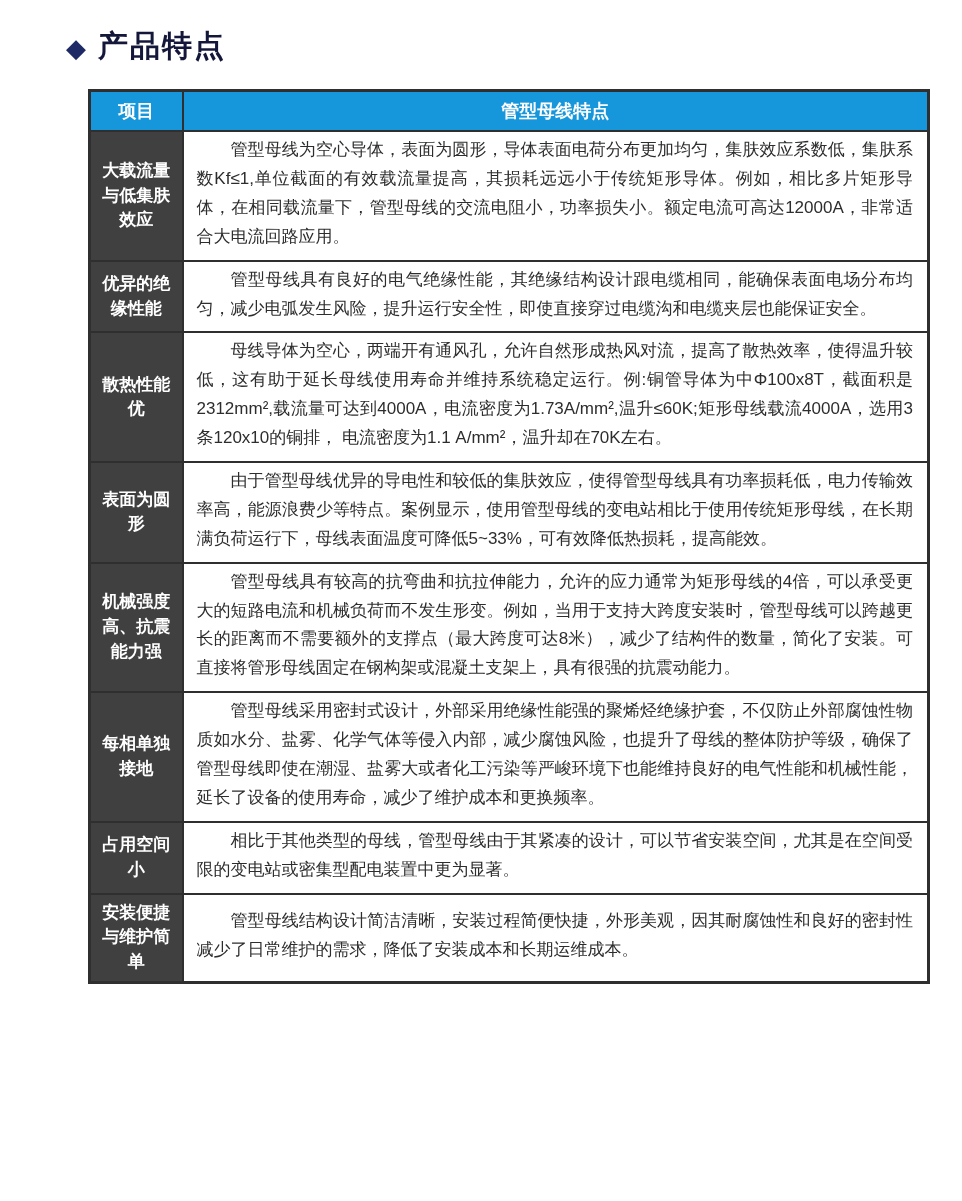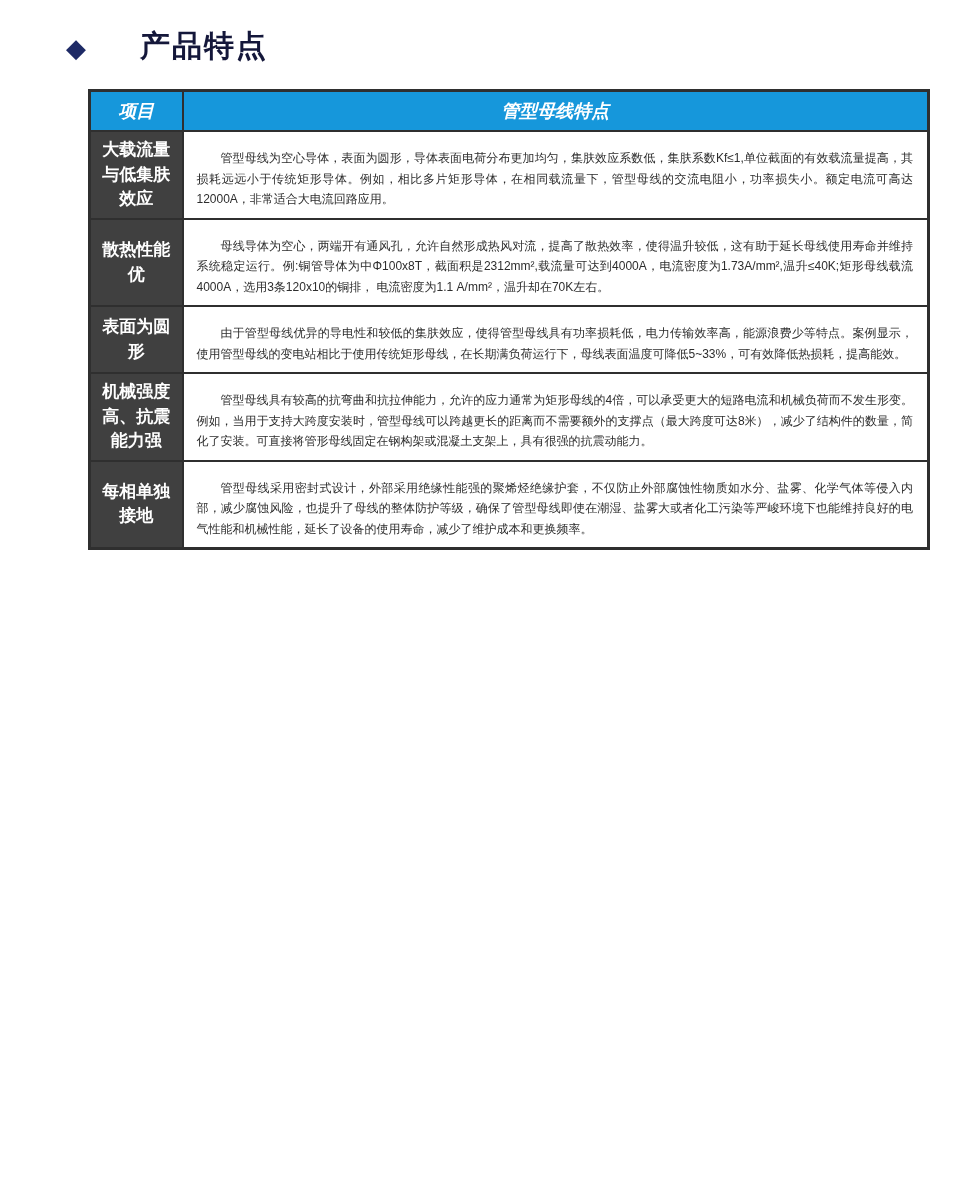--- a/index.html
+++ b/index.html
@@ -26,21 +26,20 @@
     color: #1e2a66;
     font-size: 26px;
     line-height: 1;
     transform: translateY(1px);
   }
   .title-text {
     color: #14173a;
     font-size: 30px;
     font-weight: bold;
     letter-spacing: 2px;
-    margin-left: 42px;
   }
   
   .feature-table {
     display: table;
     border-collapse: collapse;
     margin-left: 88px;
     width: 842px;
     table-layout: fixed;
     border: 3px solid #2f2f2f;
   }
@@ -56,27 +55,27 @@
     color: #ffffff;
     font-weight: bold;
     font-size: 17px;
     line-height: 1.45;
     text-align: center;
     padding: 6px 3px;
   }
   .content-cell {
     background: #ffffff;
     color: #2d2d2d;
-    font-size: 12px;
+    font-size: 17px;
     line-height: 1.7;
     text-align: justify;
-    padding: 16px 14px 8px 13px;
+    padding: 4px 14px 8px 13px;
   }
   .content-cell p { text-indent: 2em; }
-  .header-row .cell { height: 40px; font-style: italic; }
+  .header-row .cell { height: 40px; }
   .header-item {
     background: #1697db;
     color: #ffffff;
     font-weight: bold;
     font-size: 18px;
     text-align: center;
     padding: 6px 2px;
   }
   .header-features {
     background: #1697db;
@@ -104,25 +103,31 @@
       <div class="cell header-features">管型母线特点</div>
     </div>
 
     <div class="t-row">
       <div class="cell label-cell">大载流量与低集肤效应</div>
       <div class="cell content-cell">
           <p>管型母线为空心导体，表面为圆形，导体表面电荷分布更加均匀，集肤效应系数低，集肤系数Kf≤1,单位截面的有效载流量提高，其损耗远远小于传统矩形导体。例如，相比多片矩形导体，在相同载流量下，管型母线的交流电阻小，功率损失小。额定电流可高达12000A，非常适合大电流回路应用。</p>
         </div>
     </div>
 
+    <div class="t-row">
+      <div class="cell label-cell">优异的绝缘性能</div>
+      <div class="cell content-cell">
+          <p>管型母线具有良好的电气绝缘性能，其绝缘结构设计跟电缆相同，能确保表面电场分布均匀，减少电弧发生风险，提升运行安全性，即使直接穿过电缆沟和电缆夹层也能保证安全。</p>
+        </div>
+    </div>
 
     <div class="t-row">
       <div class="cell label-cell">散热性能优</div>
       <div class="cell content-cell">
-          <p>母线导体为空心，两端开有通风孔，允许自然形成热风对流，提高了散热效率，使得温升较低，这有助于延长母线使用寿命并维持系统稳定运行。例:铜管导体为中Φ100x8T，截面积是2312mm²,载流量可达到4000A，电流密度为1.73A/mm²,温升≤40K;矩形母线载流4000A，选用3条120x10的铜排， 电流密度为1.1 A/mm²，温升却在70K左右。</p>
+          <p>母线导体为空心，两端开有通风孔，允许自然形成热风对流，提高了散热效率，使得温升较低，这有助于延长母线使用寿命并维持系统稳定运行。例:铜管导体为中Φ100x8T，截面积是2312mm²,载流量可达到4000A，电流密度为1.73A/mm²,温升≤60K;矩形母线载流4000A，选用3条120x10的铜排， 电流密度为1.1 A/mm²，温升却在70K左右。</p>
         </div>
     </div>
 
     <div class="t-row">
       <div class="cell label-cell">表面为圆形</div>
       <div class="cell content-cell">
           <p>由于管型母线优异的导电性和较低的集肤效应，使得管型母线具有功率损耗低，电力传输效率高，能源浪费少等特点。案例显示，使用管型母线的变电站相比于使用传统矩形母线，在长期满负荷运行下，母线表面温度可降低5~33%，可有效降低热损耗，提高能效。</p>
         </div>
     </div>
 
@@ -135,16 +140,28 @@
     </div>
 
 
     <div class="t-row">
       <div class="cell label-cell">每相单独接地</div>
       <div class="cell content-cell">
           <p>管型母线采用密封式设计，外部采用绝缘性能强的聚烯烃绝缘护套，不仅防止外部腐蚀性物质如水分、盐雾、化学气体等侵入内部，减少腐蚀风险，也提升了母线的整体防护等级，确保了管型母线即使在潮湿、盐雾大或者化工污染等严峻环境下也能维持良好的电气性能和机械性能，延长了设备的使用寿命，减少了维护成本和更换频率。</p>
         </div>
     </div>
 
+    <div class="t-row">
+      <div class="cell label-cell">占用空间小</div>
+      <div class="cell content-cell">
+          <p>相比于其他类型的母线，管型母线由于其紧凑的设计，可以节省安装空间，尤其是在空间受限的变电站或密集型配电装置中更为显著。</p>
+        </div>
+    </div>
 
+    <div class="t-row">
+      <div class="cell label-cell">安装便捷与维护简单</div>
+      <div class="cell content-cell">
+          <p>管型母线结构设计简洁清晰，安装过程简便快捷，外形美观，因其耐腐蚀性和良好的密封性减少了日常维护的需求，降低了安装成本和长期运维成本。</p>
+        </div>
+    </div>
 
   </div>
 </div>
 
 </body></html>

